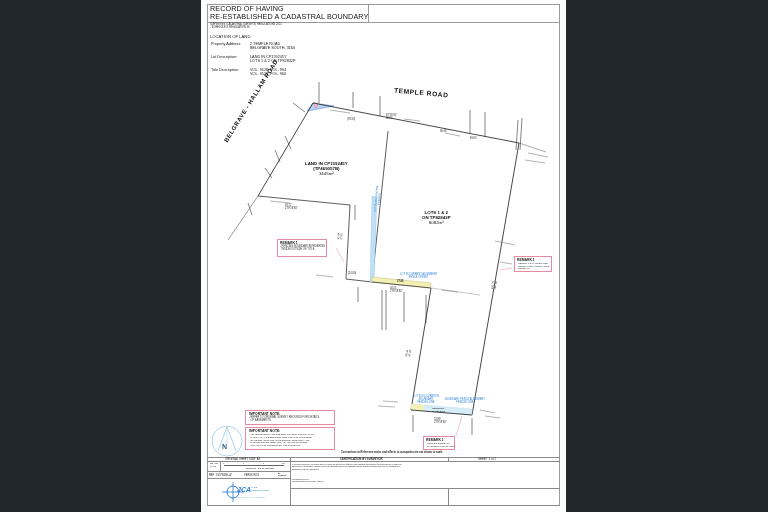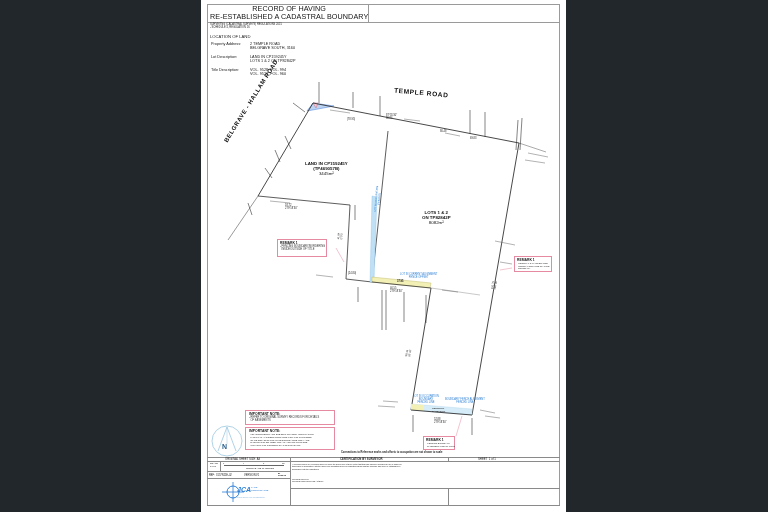--- a/index.html
+++ b/index.html
@@ -1,21 +1,21 @@
 <!DOCTYPE html>
 <html><head>
 <meta charset="utf-8">
 <style>
   html, body { margin:0; padding:0; }
   body { width:768px; height:512px; background:#22272b; position:relative; overflow:hidden; font-family:"Liberation Sans", sans-serif; }
   .page { position:absolute; left:201px; top:0; width:365px; height:512px; background:#ffffff; }
   .frame { position:absolute; left:207px; top:4px; width:353px; height:502px; border:1px solid #9a9a9a; box-sizing:border-box; }
   .title-box { position:absolute; left:207px; top:4px; width:353px; height:18px; border-bottom:1px solid #9a9a9a; }
   .title-divider { position:absolute; left:368px; top:4px; width:1px; height:18px; background:#9a9a9a; }
-  .title { position:absolute; left:210px; top:5px; font-size:7.2px; line-height:7.6px; color:#111; white-space:pre; letter-spacing:0.1px;text-align:center; }
+  .title { position:absolute; left:210px; top:5px; font-size:7.2px; line-height:7.6px; color:#111; white-space:pre; letter-spacing:0.1px; }
   .tiny { position:absolute; font-size:2.6px; line-height:3px; color:#222; white-space:pre; }
   .small { position:absolute; font-size:4.2px; line-height:5px; color:#222; white-space:pre; }
   .label { position:absolute; font-size:3.8px; line-height:4.4px; color:#222; white-space:pre; }
   svg.plan { position:absolute; left:0; top:0; width:768px; height:512px; }
   .road { position:absolute; font-weight:bold; font-size:6.6px; color:#111; white-space:nowrap; letter-spacing:0.6px; }
   .lotlabel { position:absolute; font-weight:bold; font-size:4.4px; line-height:5px; color:#111; text-align:center; white-space:pre; }
   .area { font-weight:normal; }
   .note { position:absolute; border:1px solid #e58aa0; background:#fff; box-sizing:border-box; padding:1px 2px; }
   .note-title { font-size:3.4px; font-weight:bold; color:#222; display:block; line-height:4px; }
   .note-body { font-size:2.6px; color:#333; display:block; line-height:3.1px; white-space:pre; }

